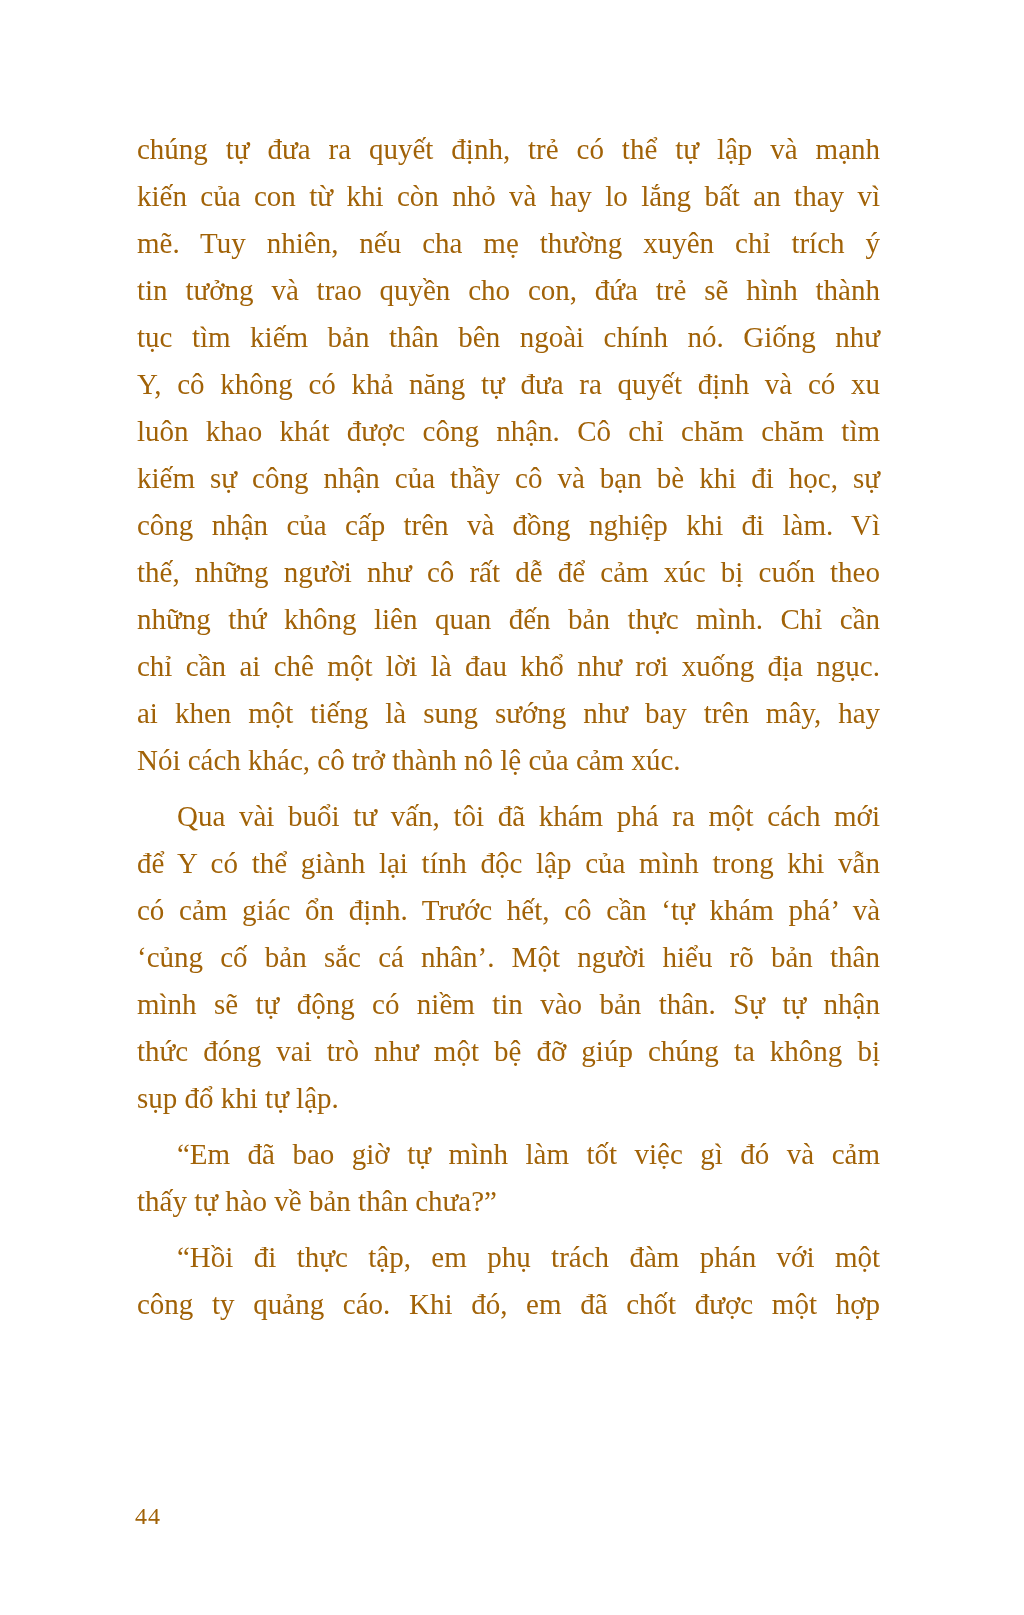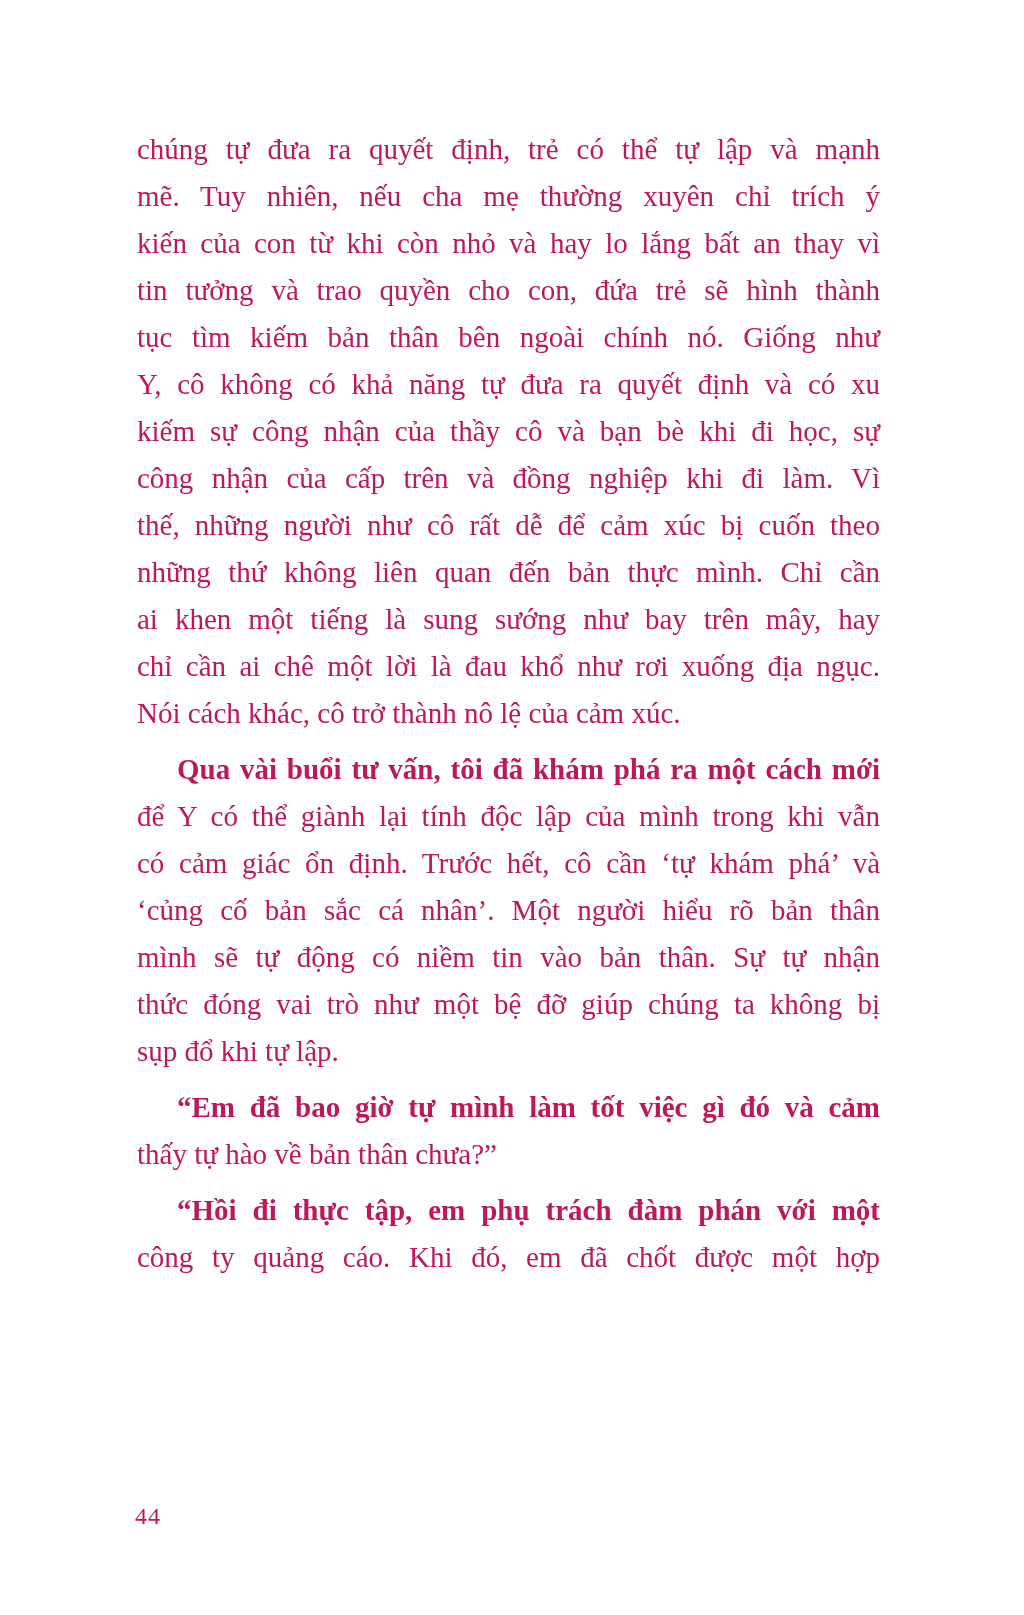--- a/index.html
+++ b/index.html
@@ -4,21 +4,21 @@
 <style>
   html, body { margin: 0; padding: 0; }
   body { background: #ffffff; }
   .page {
     position: relative;
     width: 1024px;
     height: 1615px;
     background: #ffffff;
     overflow: hidden;
     font-family: "Liberation Serif", serif;
-    color: #be185d;
+    color: #a16207;
   }
   .content {
     position: absolute;
     left: 137px;
     top: 126px;
     width: 743px;
   }
   .para { margin: 0; }
   .para + .para { margin-top: 9px; }
   .line {
@@ -26,49 +26,50 @@
     line-height: 47px;
     text-align: justify;
     text-align-last: justify;
     -moz-text-align-last: justify;
     white-space: normal;
   }
   .line.unjust {
     text-align-last: left;
     -moz-text-align-last: left;
   }
-  .line.indent { padding-left: 40px; font-weight: bold; }
+  .line.indent { padding-left: 40px; }
   .page-number {
     position: absolute;
     left: 135px;
     top: 1500px;
     font-size: 24px;
     line-height: 32px;
     letter-spacing: 1px;
   }
 </style>
 </head>
 <body>
 
 <div class="page">
   <div class="content">
 
     <div class="para">
       <div class="line">chúng tự đưa ra quyết định, trẻ có thể tự lập và mạnh</div>
+      <div class="line">kiến của con từ khi còn nhỏ và hay lo lắng bất an thay vì</div>
       <div class="line">mẽ. Tuy nhiên, nếu cha mẹ thường xuyên chỉ trích ý</div>
-      <div class="line">kiến của con từ khi còn nhỏ và hay lo lắng bất an thay vì</div>
       <div class="line">tin tưởng và trao quyền cho con, đứa trẻ sẽ hình thành</div>
       <div class="line">tục tìm kiếm bản thân bên ngoài chính nó. Giống như</div>
       <div class="line">Y, cô không có khả năng tự đưa ra quyết định và có xu</div>
+      <div class="line">luôn khao khát được công nhận. Cô chỉ chăm chăm tìm</div>
       <div class="line">kiếm sự công nhận của thầy cô và bạn bè khi đi học, sự</div>
       <div class="line">công nhận của cấp trên và đồng nghiệp khi đi làm. Vì</div>
       <div class="line">thế, những người như cô rất dễ để cảm xúc bị cuốn theo</div>
       <div class="line">những thứ không liên quan đến bản thực mình. Chỉ cần</div>
+      <div class="line">chỉ cần ai chê một lời là đau khổ như rơi xuống địa ngục.</div>
       <div class="line">ai khen một tiếng là sung sướng như bay trên mây, hay</div>
-      <div class="line">chỉ cần ai chê một lời là đau khổ như rơi xuống địa ngục.</div>
       <div class="line unjust">Nói cách khác, cô trở thành nô lệ của cảm xúc.</div>
     </div>
 
     <div class="para">
       <div class="line indent">Qua vài buổi tư vấn, tôi đã khám phá ra một cách mới</div>
       <div class="line">để Y có thể giành lại tính độc lập của mình trong khi vẫn</div>
       <div class="line">có cảm giác ổn định. Trước hết, cô cần ‘tự khám phá’ và</div>
       <div class="line">‘củng cố bản sắc cá nhân’. Một người hiểu rõ bản thân</div>
       <div class="line">mình sẽ tự động có niềm tin vào bản thân. Sự tự nhận</div>
       <div class="line">thức đóng vai trò như một bệ đỡ giúp chúng ta không bị</div>

